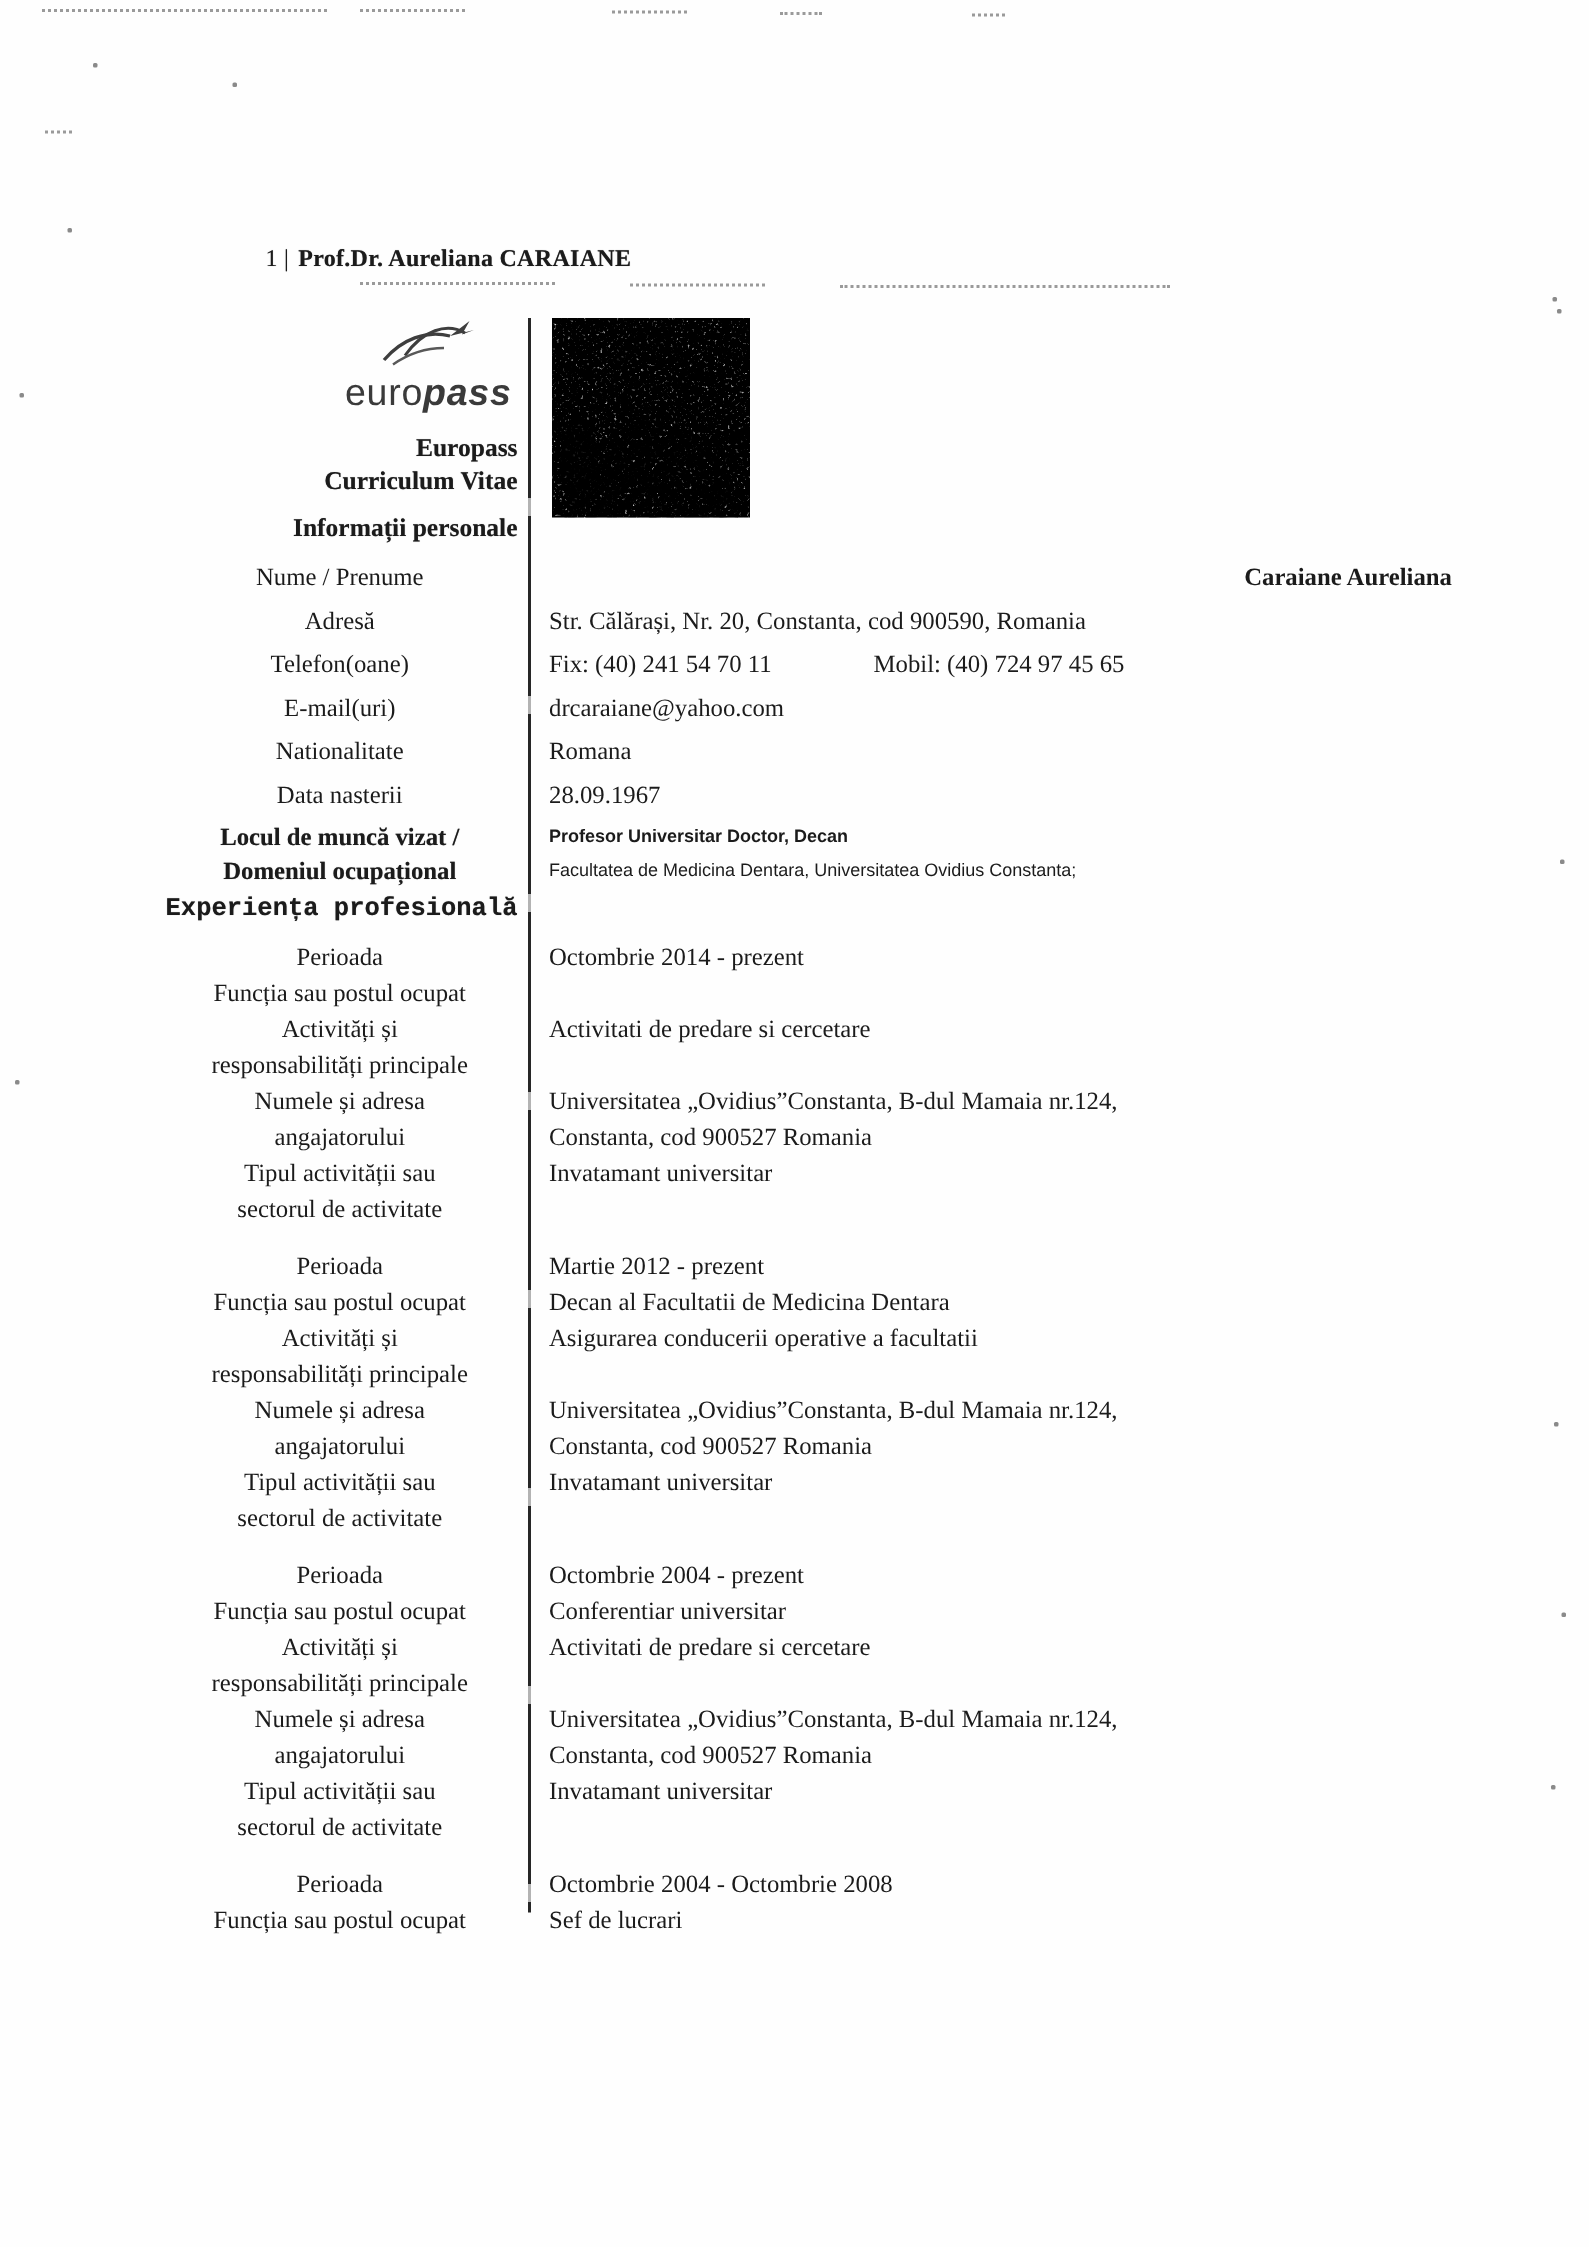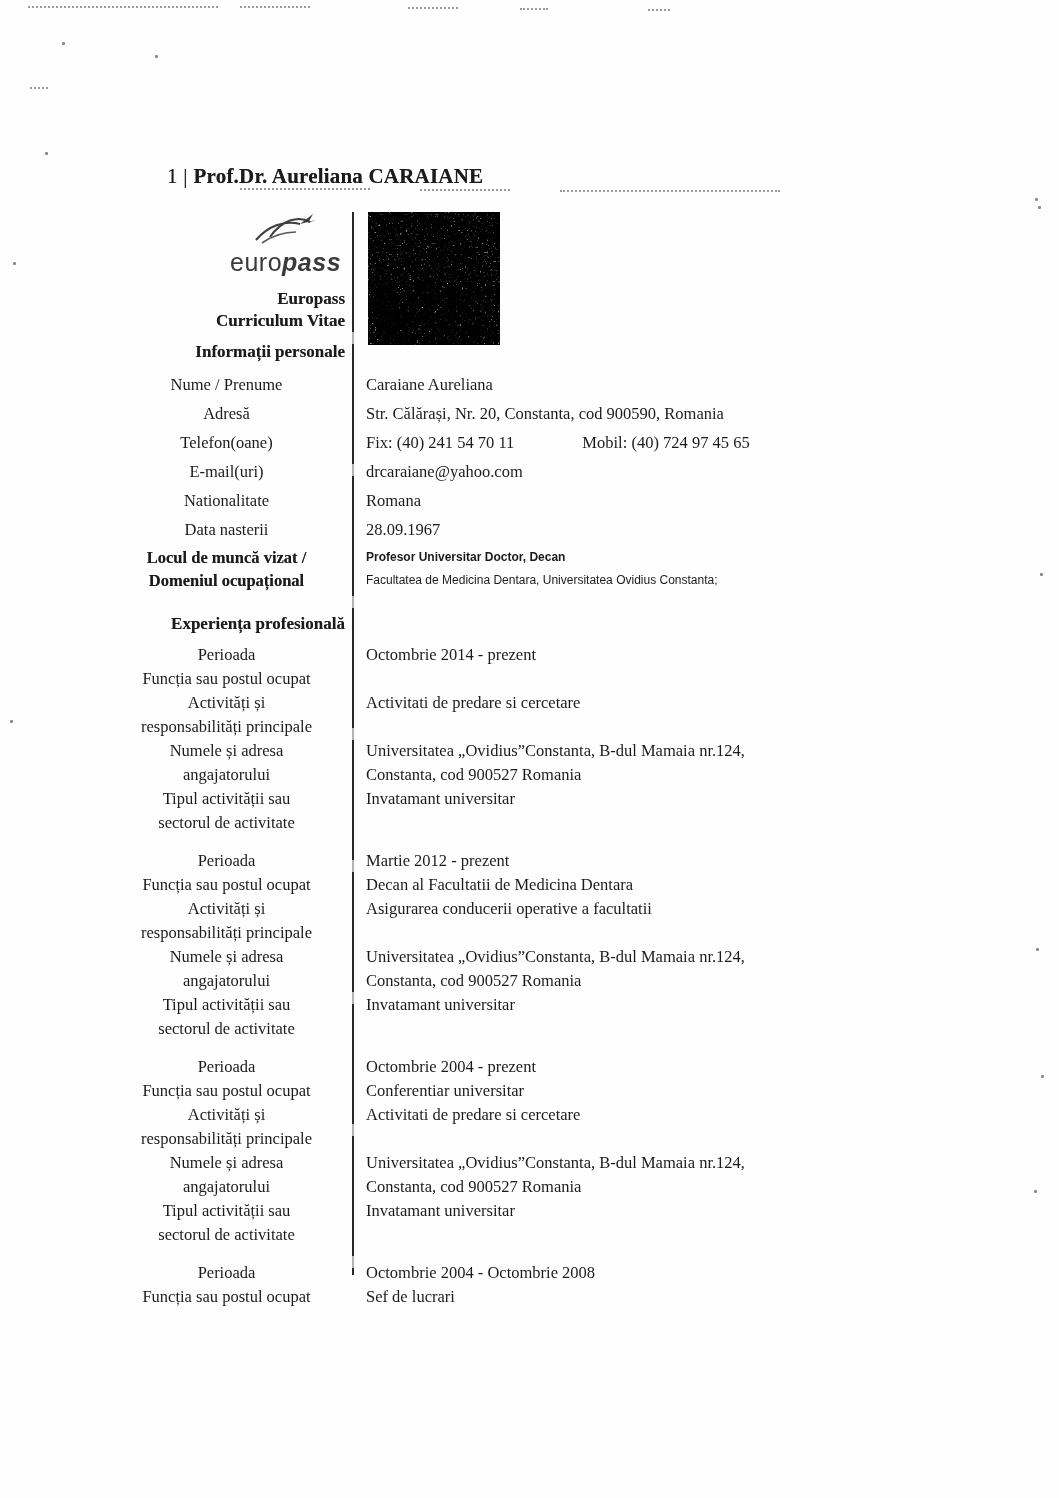--- a/index.html
+++ b/index.html
@@ -5,22 +5,22 @@
   html,body{margin:0;padding:0;}
   body{
     width:1059px;height:1498px;position:relative;overflow:hidden;
     background:#fefefe;
     font-family:"Liberation Serif","DejaVu Serif",serif;
     color:#1b1b1b;
   }
   .page{position:absolute;inset:0;}
   
   .doc-header{
-    position:absolute;left:167px;top:164px;
-    font-size:21px;letter-spacing:.2px;white-space:nowrap;
+    position:absolute;left:177px;top:164px;
+    font-size:16px;letter-spacing:.2px;white-space:nowrap;
     text-shadow:0 0 .5px rgba(0,0,0,.55);
   }
   .doc-header .pnum{font-weight:400;margin-right:6px;}
   .doc-header .pname{font-weight:700;}
   
   .logo{position:absolute;left:222px;top:212px;width:130px;height:70px;}
   .logo svg{position:absolute;left:28px;top:-2px;}
   .logo .logo-text{
     position:absolute;left:8px;top:36px;white-space:nowrap;
     font-family:"Liberation Sans","DejaVu Sans",sans-serif;
@@ -39,31 +39,31 @@
   .content{position:absolute;left:108px;top:288px;width:860px;}
   .sect-title{
     width:237px;text-align:right;font-weight:700;font-size:17px;
     line-height:22px;text-shadow:0 0 .5px rgba(0,0,0,.5);
   }
   .sect-title.sp{margin-top:8px;line-height:24px;}
   .row{display:flex;align-items:flex-start;}
   .lbl{width:237px;text-align:center;font-size:16.5px;line-height:24px;flex:none;}
   .lbl.bold{font-weight:700;text-shadow:0 0 .5px rgba(0,0,0,.5);}
   .val{padding-left:21px;font-size:16.5px;line-height:24px;flex:1;}
-  .val.bold{font-weight:400;}
+  .val.bold{font-weight:700;text-align:right;}
   .two span{display:block;}
   .prow{height:29px;}
   .prow .lbl,.prow .val{line-height:29px;}
   .phone-mobil{margin-left:68px;}
   .sans{font-family:"Liberation Sans","DejaVu Sans",sans-serif;font-size:12px;}
   .sans .l1{display:block;font-weight:700;line-height:23px;}
   .sans .l2{display:block;line-height:23px;}
   .jobtarget{margin-top:2px;}
   .jobtarget .lbl{line-height:23px;}
-  .exp-title{margin-top:20px;}
+  .exp-title{margin-top:3px;font-family:Liberation Mono, monospace;}
   .jobs{margin-top:7px;}
   .job{margin-bottom:14px;}
   
   .dashes{position:absolute;border-top:2px dotted #4a4a4a;opacity:.55;height:0;}
   .speck{position:absolute;width:3px;height:3px;background:#3c3c3c;opacity:.6;border-radius:1px;}
 </style>
 </head>
 <body>
 
 <div class="page">

